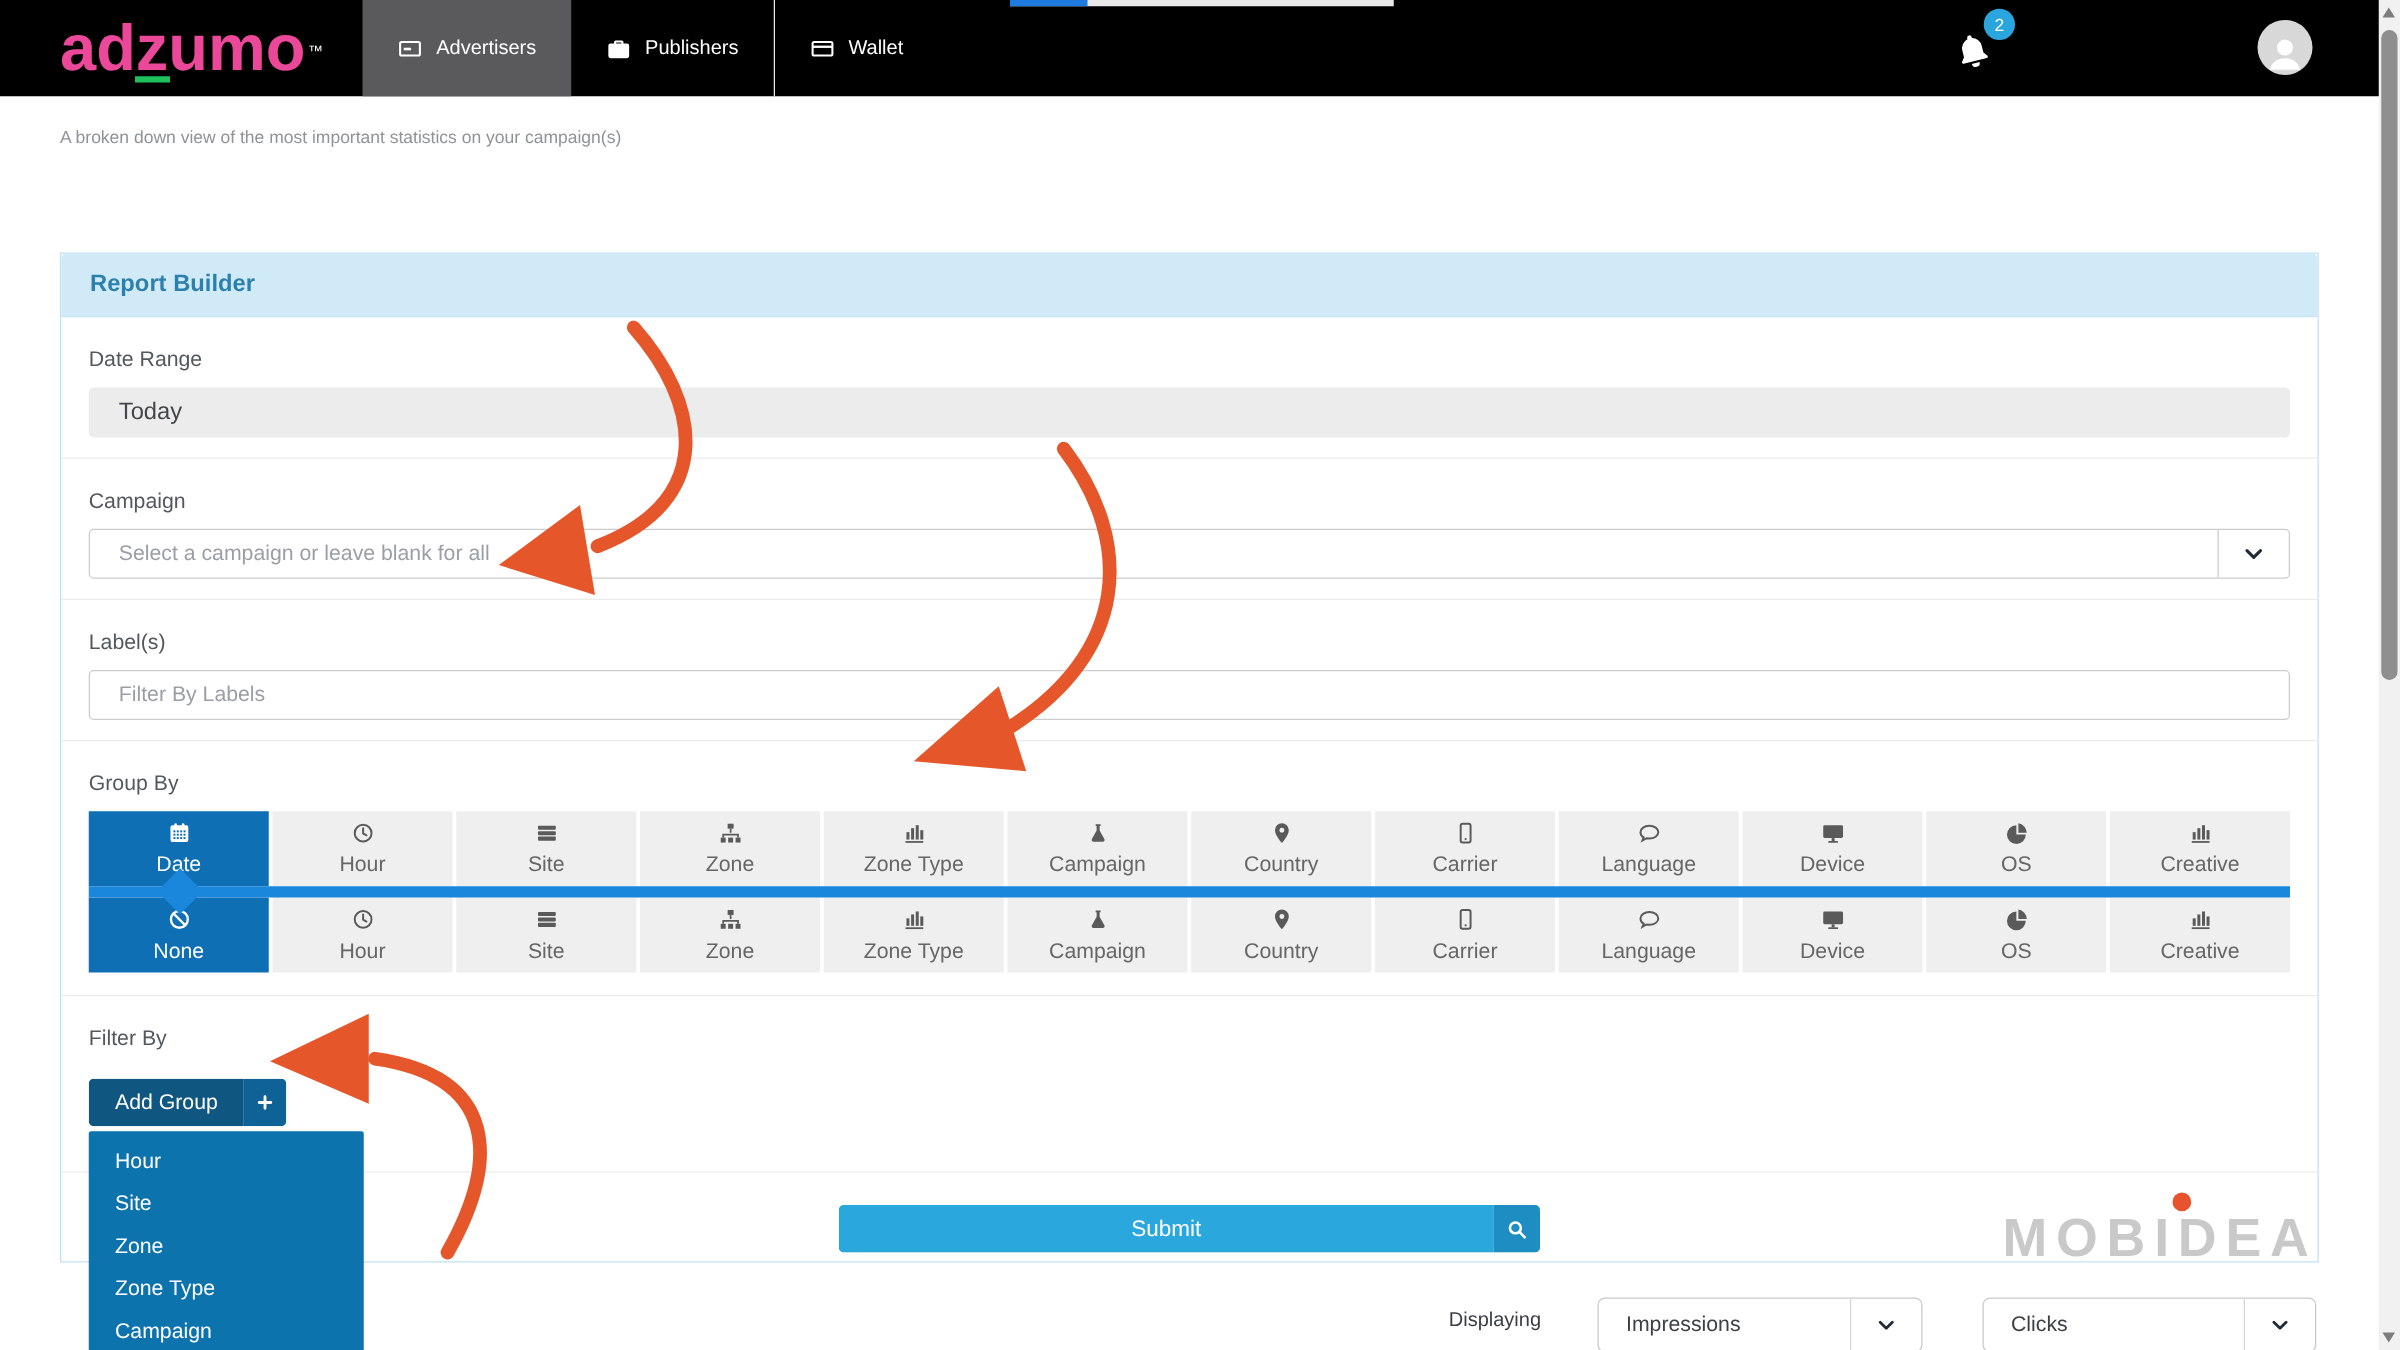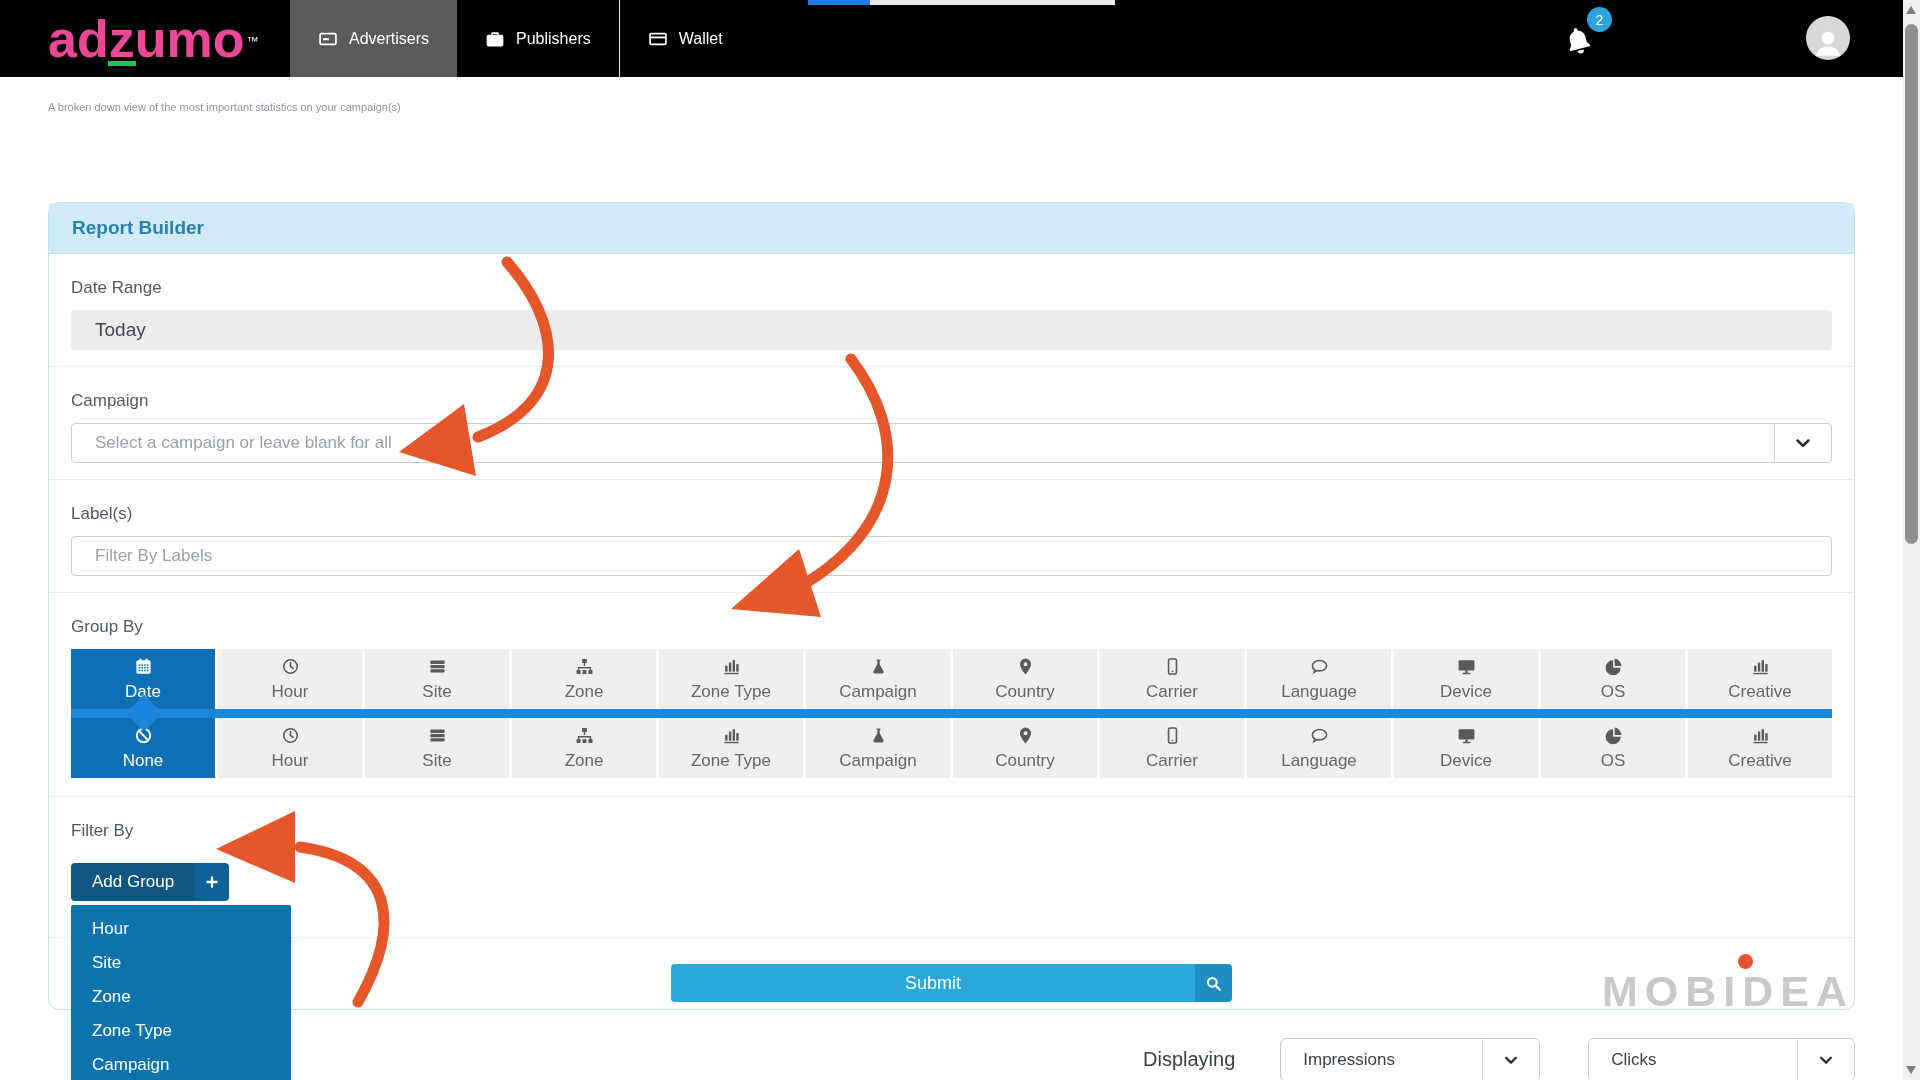--- a/index.html
+++ b/index.html
@@ -29,25 +29,25 @@
             background:#d8d8d8; overflow:hidden; display:flex; align-items:flex-end; justify-content:center; cursor:pointer; }
   .avatar svg { width:34px; height:34px; color:#fff; }
 
   
   .progress-strip { position:absolute; left:808px; top:0; width:307px; height:5px; background:#e9e9e9; z-index:12; }
   .progress-strip .fill { width:62px; height:100%; background:#1e7be0; }
 
   
   .page-head { position:absolute; left:48px; top:92px; }
   .page-title { margin:0; font-size:30px; font-weight:400; color:#33383d; }
-  .page-subtitle { margin:9px 0 0; font-size:11px; color:#8e9398; }
+  .page-subtitle { margin:9px 0 0; font-size:14px; color:#8e9398; }
 
   
   .panel { position:absolute; left:48px; top:202px; width:1807px; height:808px;
-           border:1px solid #bfe2f2; border-radius:11px; background:#fff; }
+           border:1px solid #bfe2f2; border-radius:0; background:#fff; }
   .panel-header { height:51px; background:#d0ebf7; border-bottom:1px solid #bfe2f2; border-radius:4px 4px 0 0;
                   display:flex; align-items:center; padding:0 23px; font-size:19px; font-weight:bold; color:#2c80ab; }
   .panel-body { padding:24px 22px 0; position:relative; }
 
   .form-label { font-size:17px; color:#53585e; margin:24px 0 12px; line-height:20px; }
   .panel-body .form-label:first-child { margin-top:0; }
   .divider { border:0; border-top:1px solid #ececec; margin:16px -22px 0; }
   .divider.after-groups { margin-top:18px; }
   .divider.after-filter { margin-top:36px; }
 
@@ -93,21 +93,21 @@
   .sb-icon { width:37px; background:#1e8ec2; display:flex; align-items:center; justify-content:center; }
   .sb-icon svg { width:19px; height:19px; color:#fff; }
 
   
   .watermark { position:absolute; left:1602px; top:970px; z-index:40; pointer-events:none; }
   .wm-text { font-size:43px; font-weight:bold; color:#c9c9c9; letter-spacing:7px; line-height:1; }
   .wm-dot { position:absolute; left:136px; top:-16px; width:15px; height:15px; border-radius:50%; background:#e7532c; }
 
   
   .metrics-row { position:absolute; left:1143px; top:1038px; display:flex; align-items:flex-start; z-index:20; }
-  .displaying-label { font-size:20px; color:#3a3f44; margin:10px 45px 0 0; }
+  .displaying-label { font-size:16px; color:#3a3f44; margin:10px 45px 0 16px; }
   .metric-select { height:44px; border:1px solid #c9c9c9; border-radius:6px; background:#fff;
                    display:flex; align-items:center; cursor:pointer; }
   .metric-select.first { width:260px; }
   .metric-select.second { width:267px; margin-left:48px; }
   .ms-label { flex:1; padding-left:22px; font-size:17px; color:#3c4146; }
   .ms-toggle { width:57px; height:100%; border-left:1px solid #d6d6d6; display:flex; align-items:center; justify-content:center; }
   .ms-toggle svg { width:18px; height:18px; color:#232c34; }
 
   
   .arrows { position:absolute; inset:0; width:1920px; height:1080px; z-index:45; pointer-events:none; }

